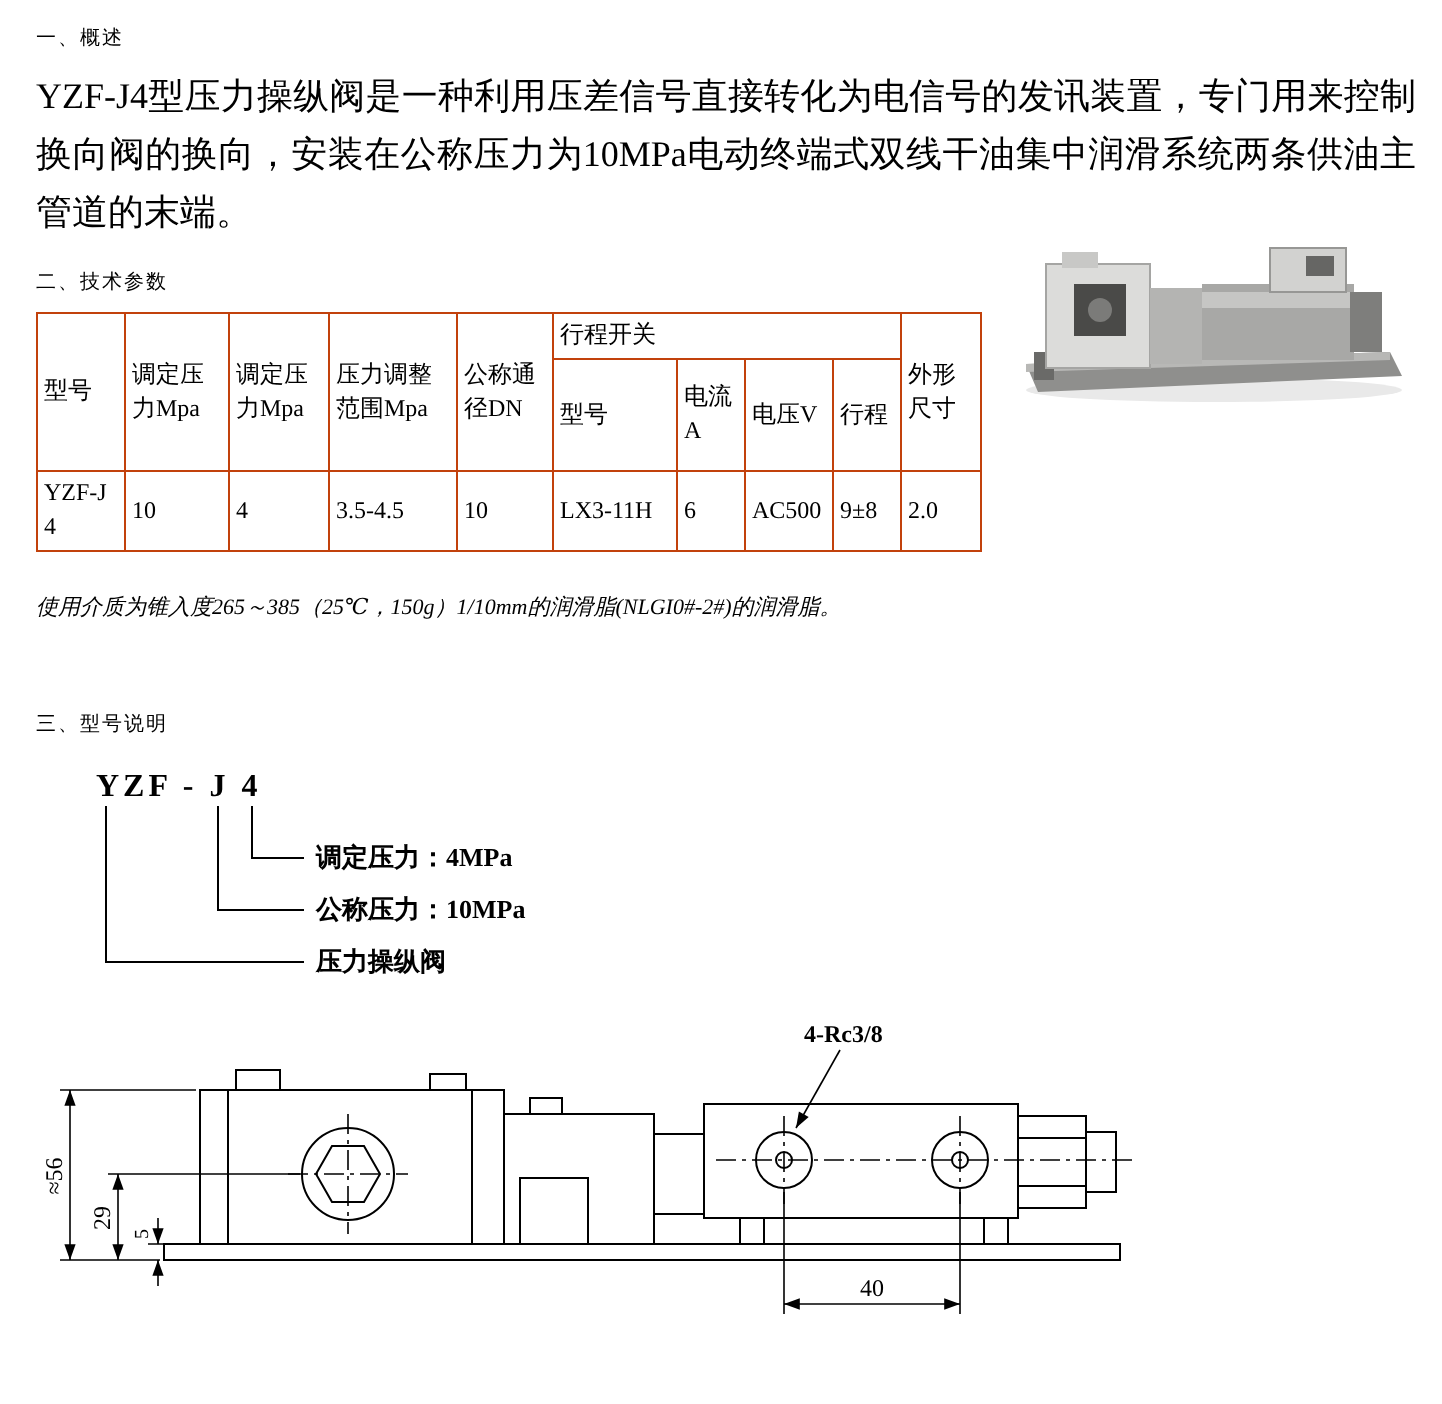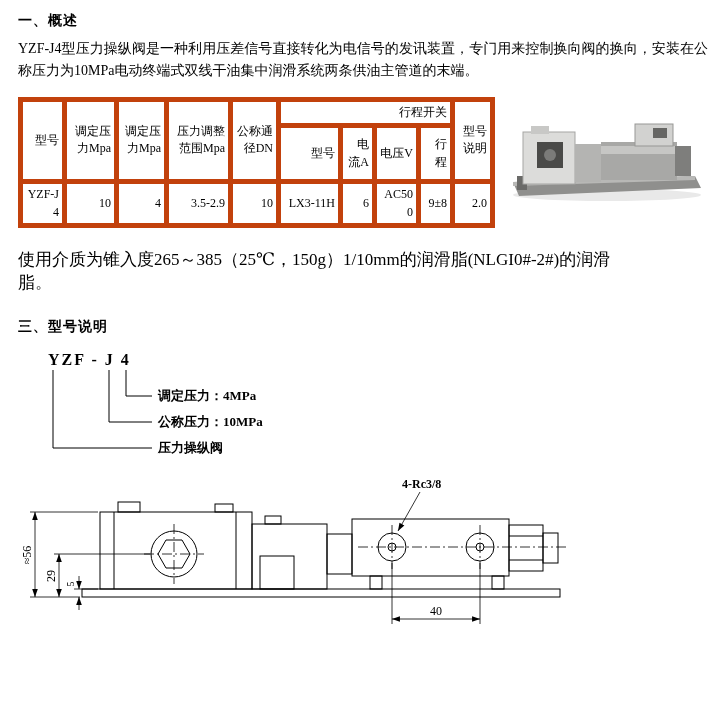--- a/index.html
+++ b/index.html
@@ -2,70 +2,71 @@
 <html><head>
 <meta charset="utf-8">
 <style>
   * { margin:0; padding:0; box-sizing:border-box; }
   html,body { background:#fff; }
   body {
     width:721px; height:702px; overflow:hidden; position:relative;
     font-family:"Liberation Serif","DejaVu Serif",serif; color:#000;
   }
   .page { padding:12px 16px 0 18px; }
-  .sec-heading { font-size:14px; font-weight:bold; letter-spacing:1px; margin-bottom:8px; }
-  .body-text { font-size:14px; line-height:1.6; width:690px; text-align:justify; margin-bottom:14px; }
+  .sec-heading { font-size:10px; font-weight:normal; letter-spacing:1px; margin-bottom:8px; }
+  .body-text { font-size:18px; line-height:1.6; width:690px; text-align:justify; margin-bottom:14px; }
   .tech-heading { margin-top:10px; }
   table.params { border-collapse:collapse; margin-top:6px; background:#fff; }
   table.params td {
-    border:5px solid #c2410c; font-size:12px; text-align:right; vertical-align:middle;
+    border:1px solid #c2410c; font-size:12px; text-align:left; vertical-align:middle;
     padding:2px 3px; line-height:1.45; word-break:break-all;
   }
   .hr1 td { height:22px; }
   .hr2 td { height:56px; }
   .datarow td { height:40px; }
-  .note-text { font-size:17px; margin-top:20px; width:600px; }
-  .model-heading { margin-top:24px; }
+  .note-text { font-size:11px; margin-top:20px; width:600px;font-style:italic; }
+  .model-heading { margin-top:44px; }
   .model-svg { display:block; margin:10px 0 0 10px; }
   .dims-heading { margin-top:8px; }
   .dims-svg { display:block; margin:8px 0 0 4px; }
   .photo { position:absolute; right:14px; top:118px; width:200px; height:85px; }
   svg text { font-family:"Liberation Serif","DejaVu Serif",serif; }
 </style>
 </head>
 <body>
 
 <div class="page">
 
   <div class="sec-heading">一、概述</div>
   <p class="body-text">YZF-J4型压力操纵阀是一种利用压差信号直接转化为电信号的发讯装置，专门用来控制换向阀的换向，安装在公称压力为10MPa电动终端式双线干油集中润滑系统两条供油主管道的末端。</p>
 
+  <div class="sec-heading tech-heading">二、技术参数</div>
 
   <table class="params">
     <tbody>
       <tr class="hr1">
         <td rowspan="2" style="width:44px">型号</td>
         <td rowspan="2" style="width:52px">调定压力Mpa</td>
         <td rowspan="2" style="width:50px">调定压力Mpa</td>
         <td rowspan="2" style="width:64px">压力调整范围Mpa</td>
         <td rowspan="2" style="width:48px">公称通径DN</td>
         <td colspan="4">行程开关</td>
-        <td rowspan="2" style="width:40px">型号说明</td>
+        <td rowspan="2" style="width:40px">外形尺寸</td>
       </tr>
       <tr class="hr2">
         <td style="width:62px">型号</td>
         <td style="width:34px">电流A</td>
         <td style="width:44px">电压V</td>
         <td style="width:34px">行程</td>
       </tr>
       <tr class="datarow">
         <td>YZF-J4</td>
         <td>10</td>
         <td>4</td>
-        <td>3.5-2.9</td>
+        <td>3.5-4.5</td>
         <td>10</td>
         <td>LX3-11H</td>
         <td>6</td>
         <td>AC500</td>
         <td>9±8</td>
         <td>2.0</td>
       </tr>
     </tbody>
   </table>
 

